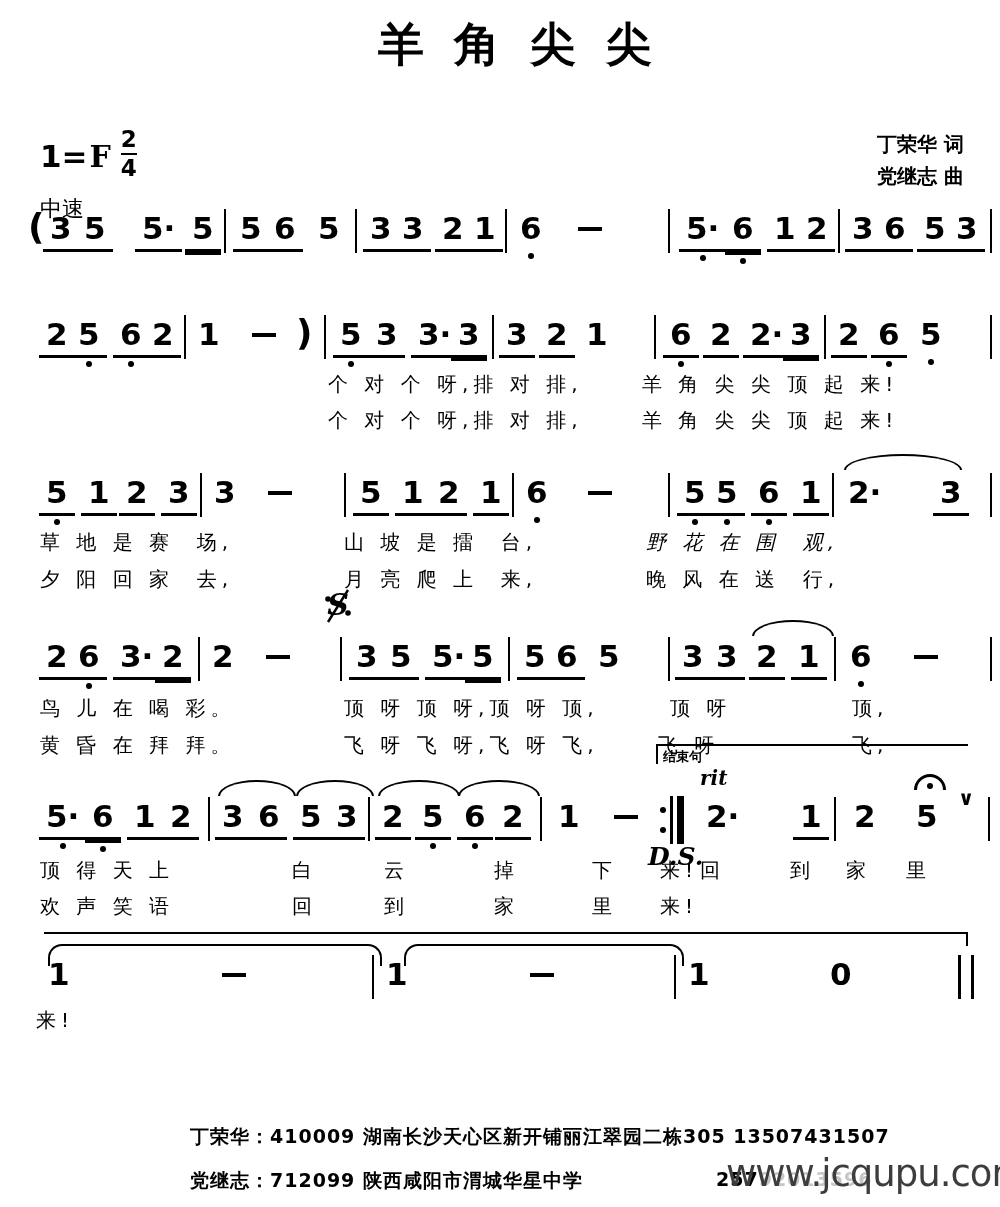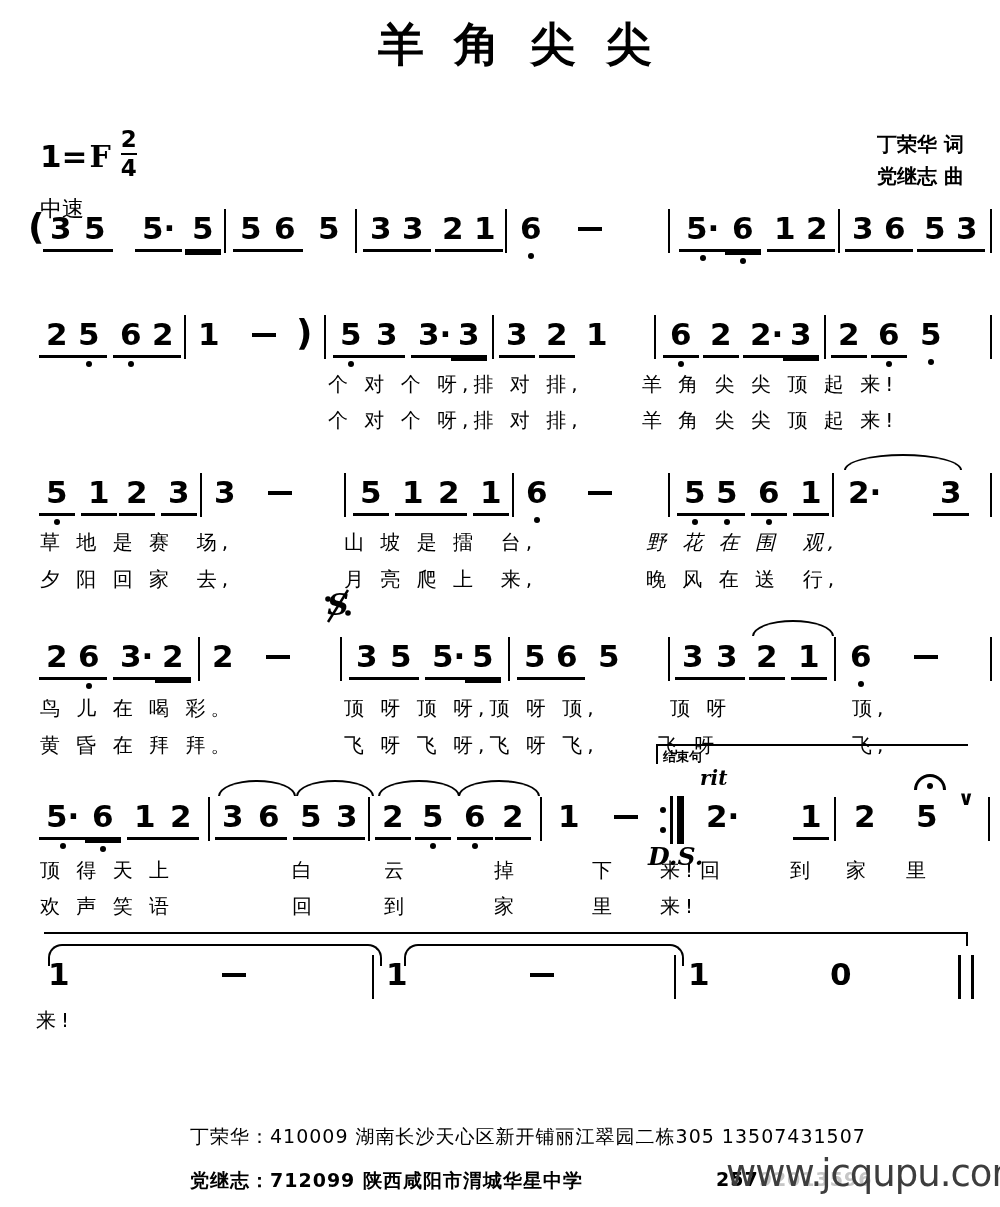--- a/index.html
+++ b/index.html
@@ -51,21 +51,21 @@
   .rep i{position:static;display:block}
   .rep .dots{position:relative;width:6px;height:34px}
   .rep .dots::before,.rep .dots::after{content:"";position:absolute;left:0;width:6px;height:6px;border-radius:50%;background:#000}
   .rep .dots::before{top:4px}
   .rep .dots::after{bottom:4px}
   .rep .b1{width:3px;height:48px;background:#000}
   .rep .b2{width:7px;height:48px;background:#000}
   .segno{top:0}
   .lyric{font-size:20px;letter-spacing:5px;white-space:pre;line-height:1;font-weight:500}
   
-  .footer1{position:absolute;left:190px;top:1124px;font-size:19px;font-weight:400;letter-spacing:1px}
+  .footer1{position:absolute;left:190px;top:1124px;font-size:19px;font-weight:700;letter-spacing:1px}
   .footer2{position:absolute;left:190px;top:1168px;font-size:19px;font-weight:600;letter-spacing:1px}
   .phone2{position:absolute;left:716px;top:1168px;font-size:19px;font-weight:600;letter-spacing:1px}
   .phone2 .faint{color:#c6c6c6}
   .watermark{position:absolute;left:726px;top:1152px;font-size:37px;color:#3d3d3d;letter-spacing:-1px;white-space:nowrap}
 </style>
 </head>
 <body>
 
 <div class="title">羊角尖尖</div>
 

